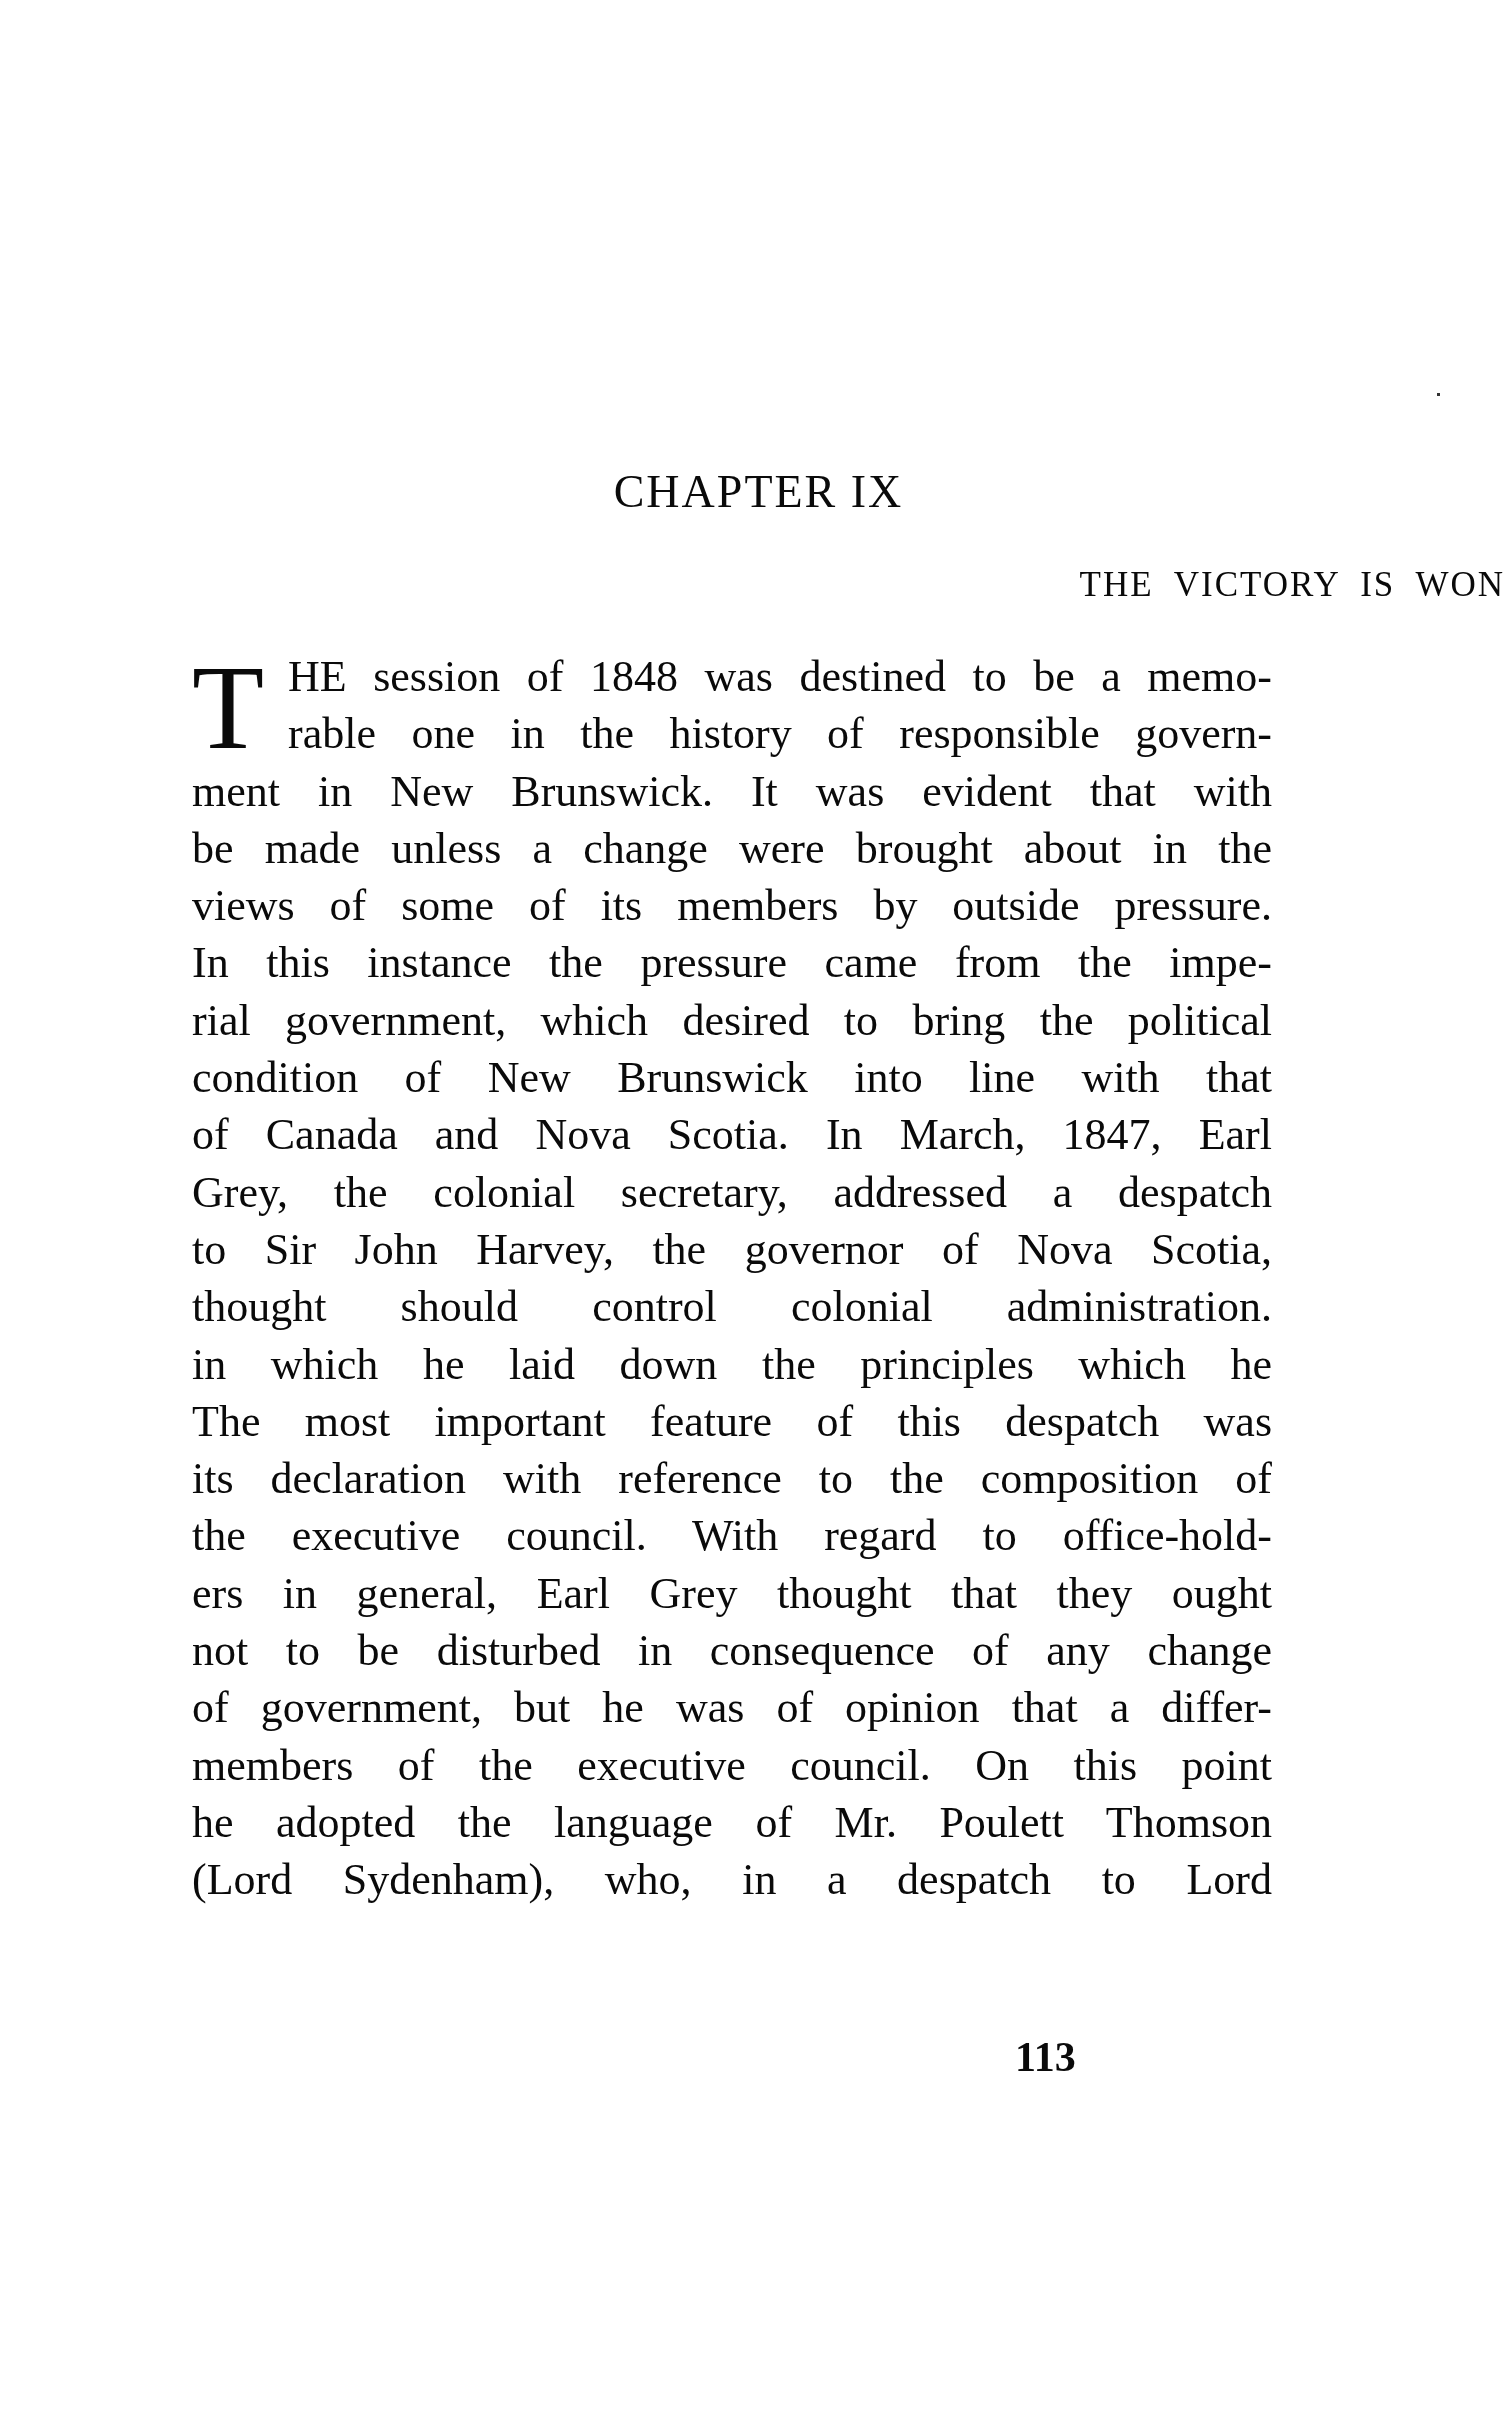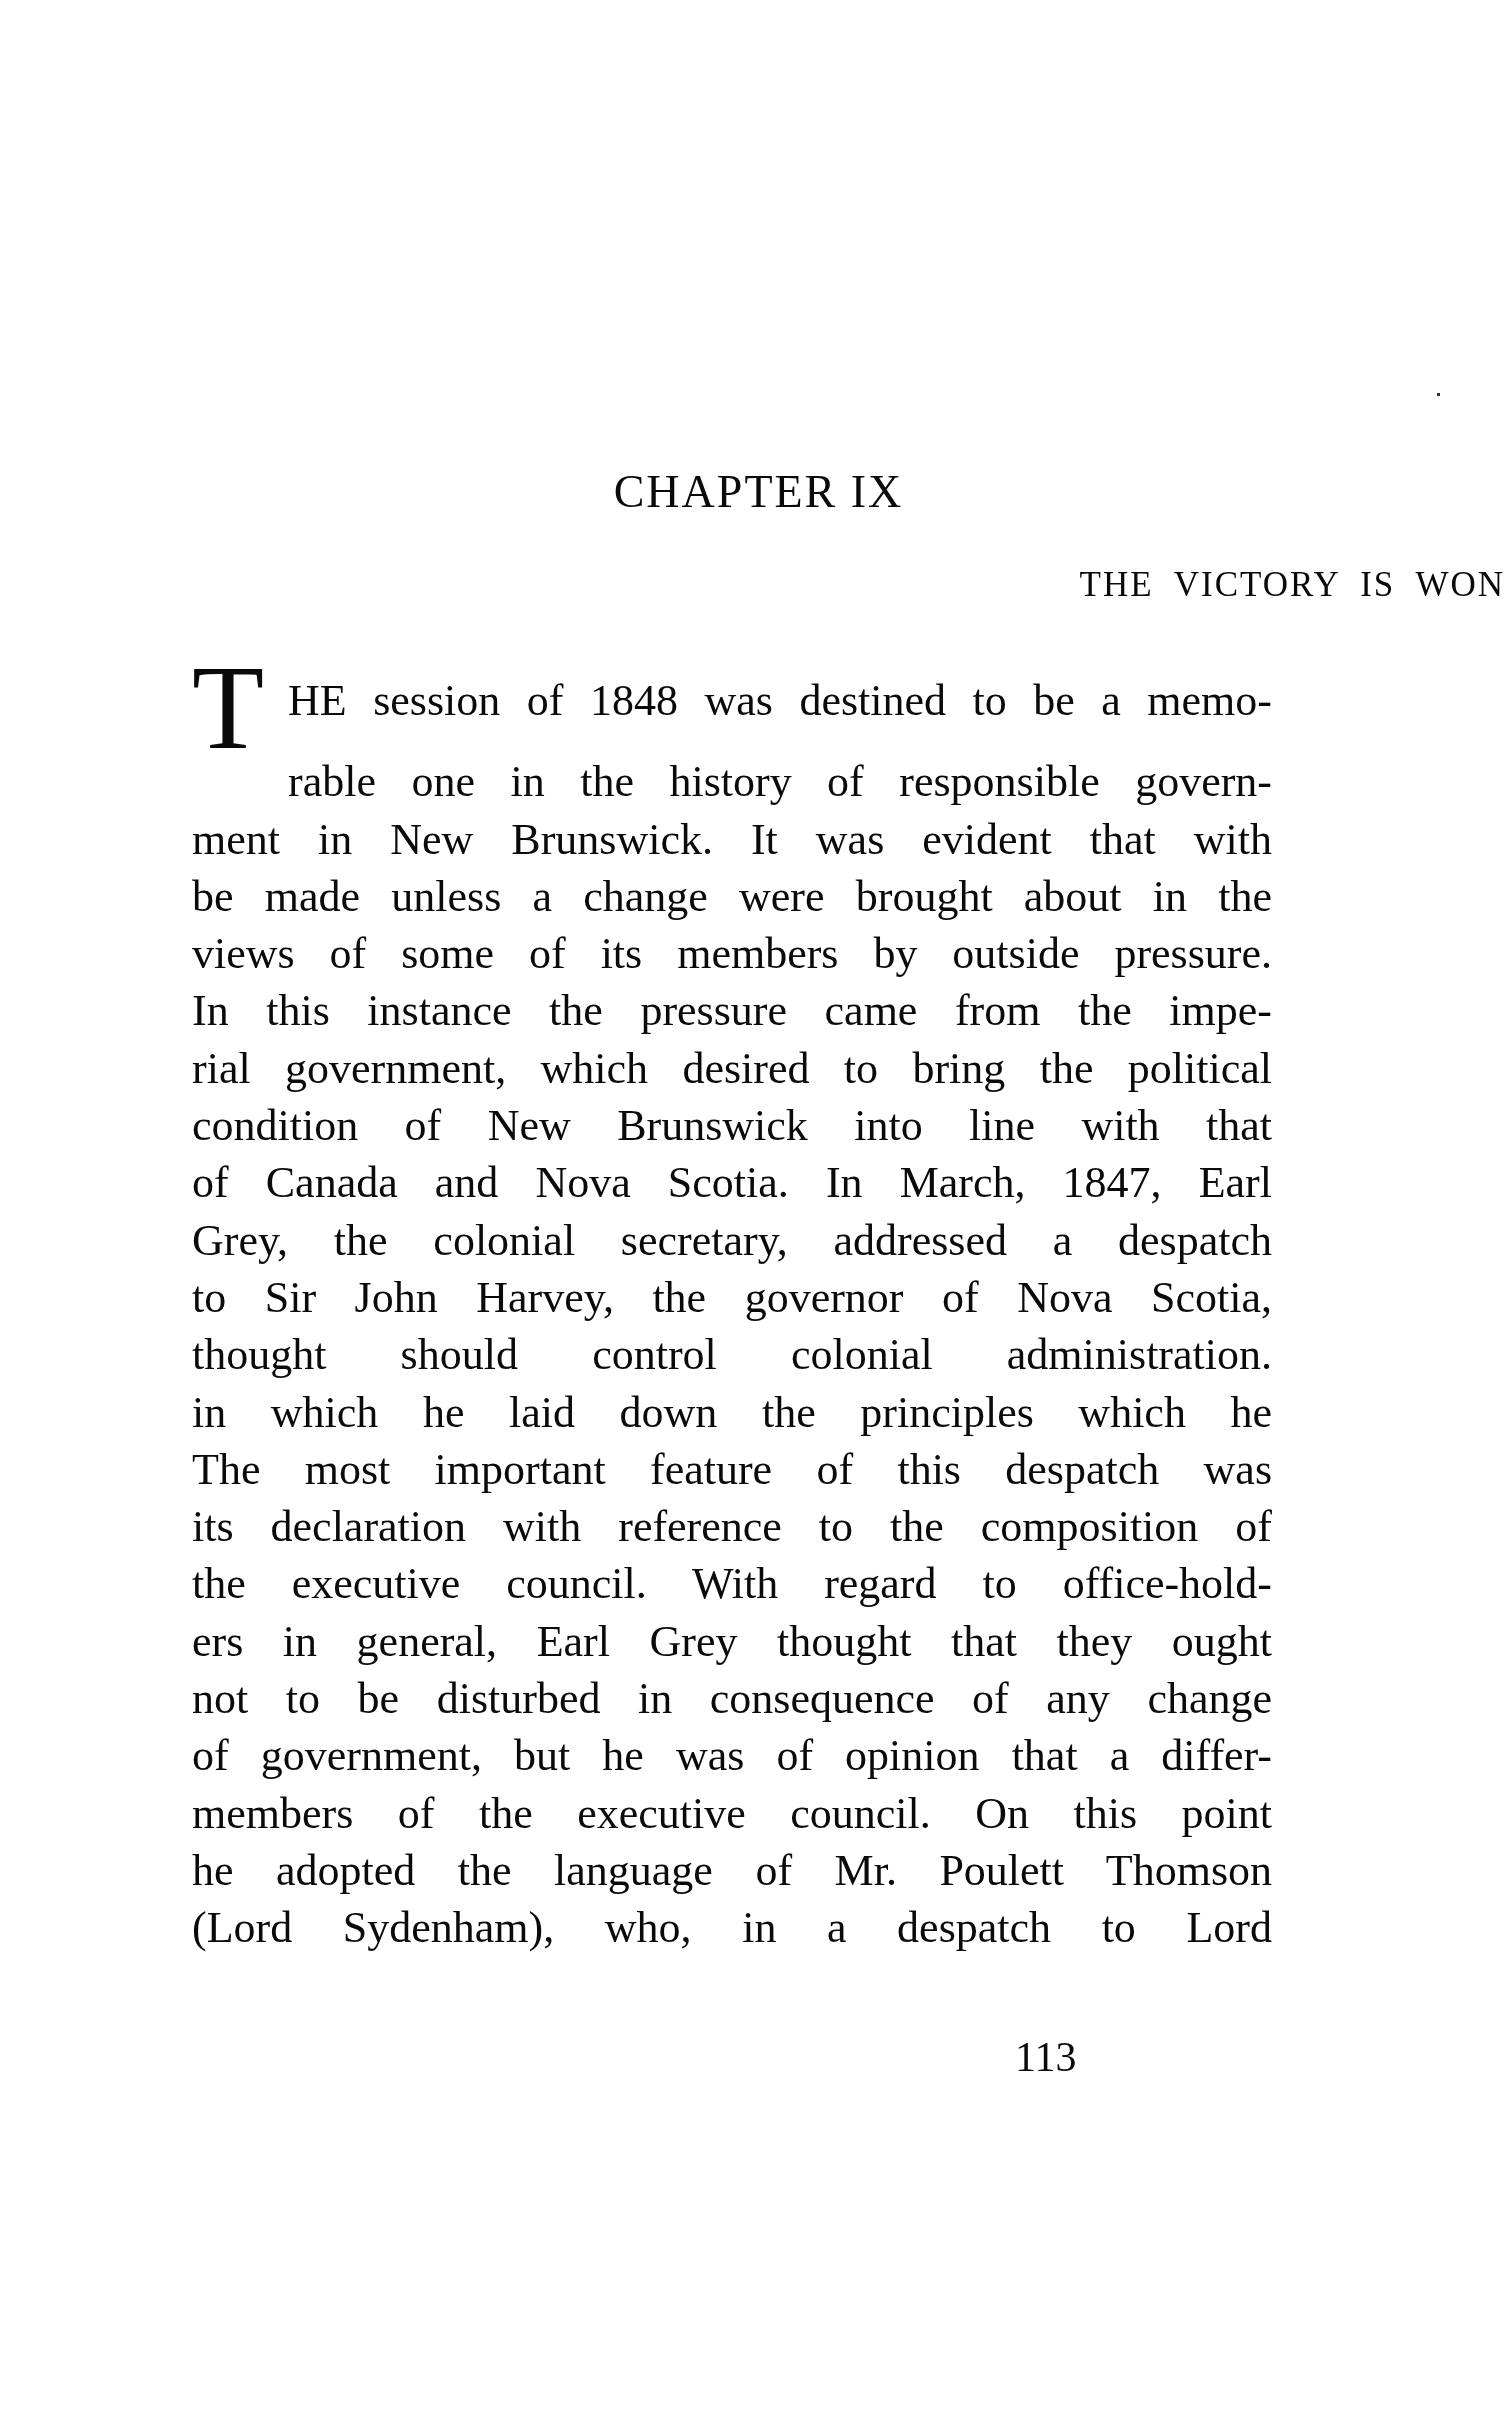--- a/index.html
+++ b/index.html
@@ -53,36 +53,36 @@
     }
     .line {
       height: 57.3px;
       line-height: 57.3px;
       font-size: 44px;
       white-space: nowrap;
       text-align: justify;
       text-align-last: justify;
       position: relative;
     }
-    .line.indent { padding-left: 96px; margin-top: 24px; }
+    .line.indent { padding-left: 96px; }
     .drop-cap {
       position: absolute;
       left: 192px;
       top: 658px;
       font-size: 118px;
       line-height: 100px;
       font-weight: normal;
       transform: scaleY(1.02);
     }
     .page-number {
       position: absolute;
       left: 1015px;
       top: 2032px;
       font-size: 42px;
-      font-weight: normal;
+      font-weight: bold;
       line-height: 50px;
     }
     .speck {
       position: absolute;
       left: 1437px;
       top: 393px;
       width: 3px;
       height: 3px;
       background: #333;
     }

